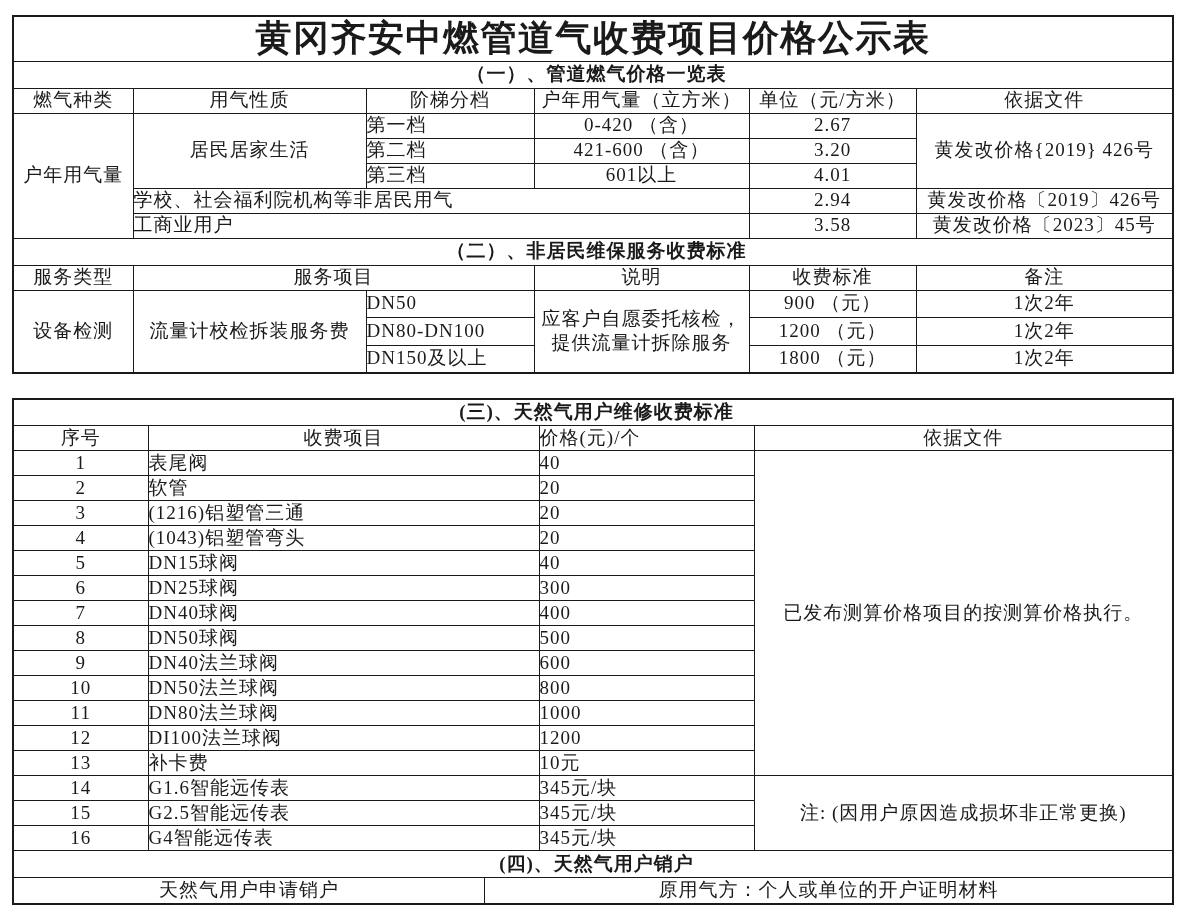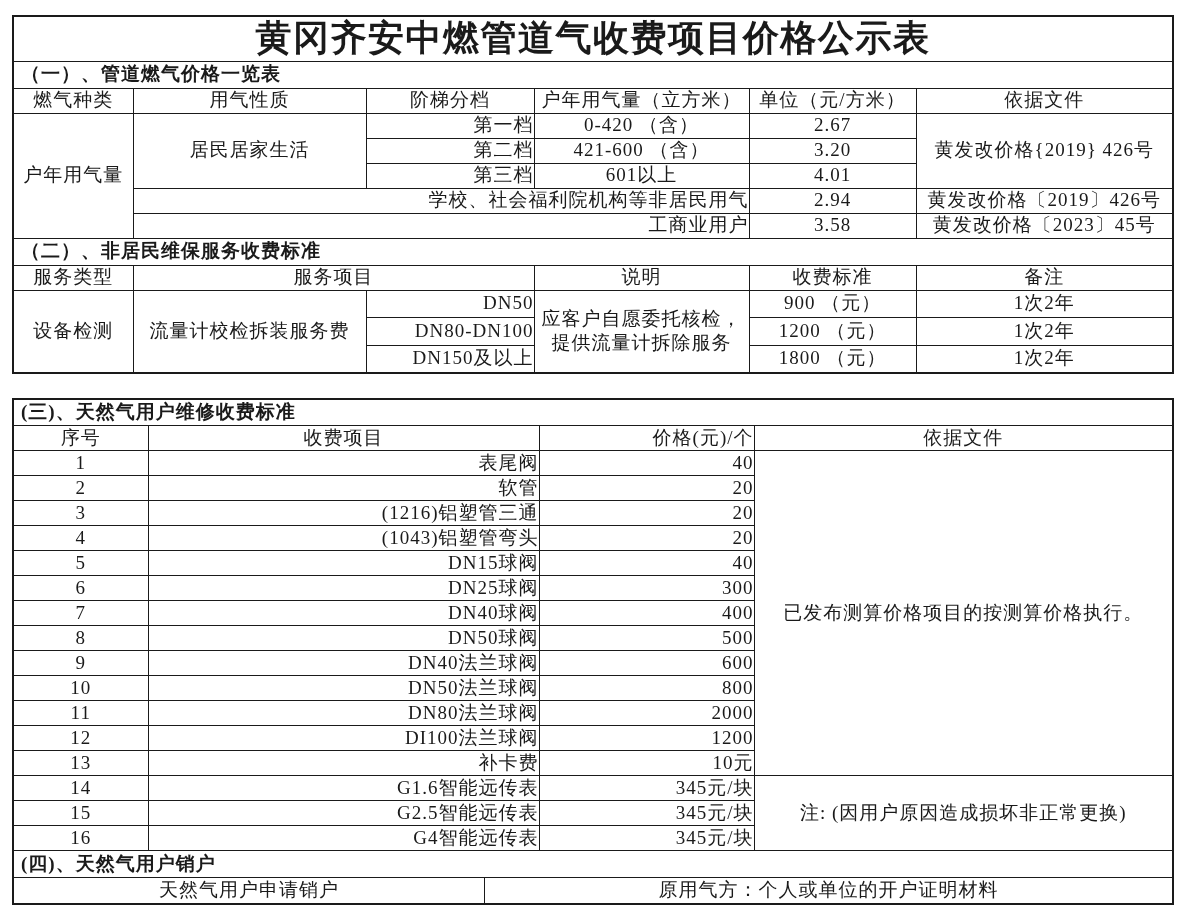--- a/index.html
+++ b/index.html
@@ -31,24 +31,24 @@
   tr.h45 { height: 45px; }
   tr.h27 { height: 27px; }
   tr.h25 { height: 25px; }
   td.title-cell {
     font-size: 36px;
     font-weight: bold;
     letter-spacing: 1.5px;
   }
   td.sec-head {
     font-weight: bold;
-    text-align: left;
+    text-align: center;
     padding-left: 7px;
   }
-  td.al { text-align: right; padding-left: 5px; }
+  td.al { text-align: left; }
   td.desc {
     white-space: normal;
     line-height: 1.3;
     padding: 16px 4px;
   }
   .tblgap { height: 24px; }
   td.split-cell { padding: 0; margin-top: 28px; }
   .split { display: flex; height: 25px; }
   .split .s-left {
     width: 471px;
@@ -215,21 +215,21 @@
       <td class="al">600</td>
     </tr>
     <tr class="h25">
       <td>10</td>
       <td class="al">DN50法兰球阀</td>
       <td class="al">800</td>
     </tr>
     <tr class="h25">
       <td>11</td>
       <td class="al">DN80法兰球阀</td>
-      <td class="al">2000</td>
+      <td class="al">1000</td>
     </tr>
     <tr class="h25">
       <td>12</td>
       <td class="al">DI100法兰球阀</td>
       <td class="al">1200</td>
     </tr>
     <tr class="h25">
       <td>13</td>
       <td class="al">补卡费</td>
       <td class="al">10元</td>

